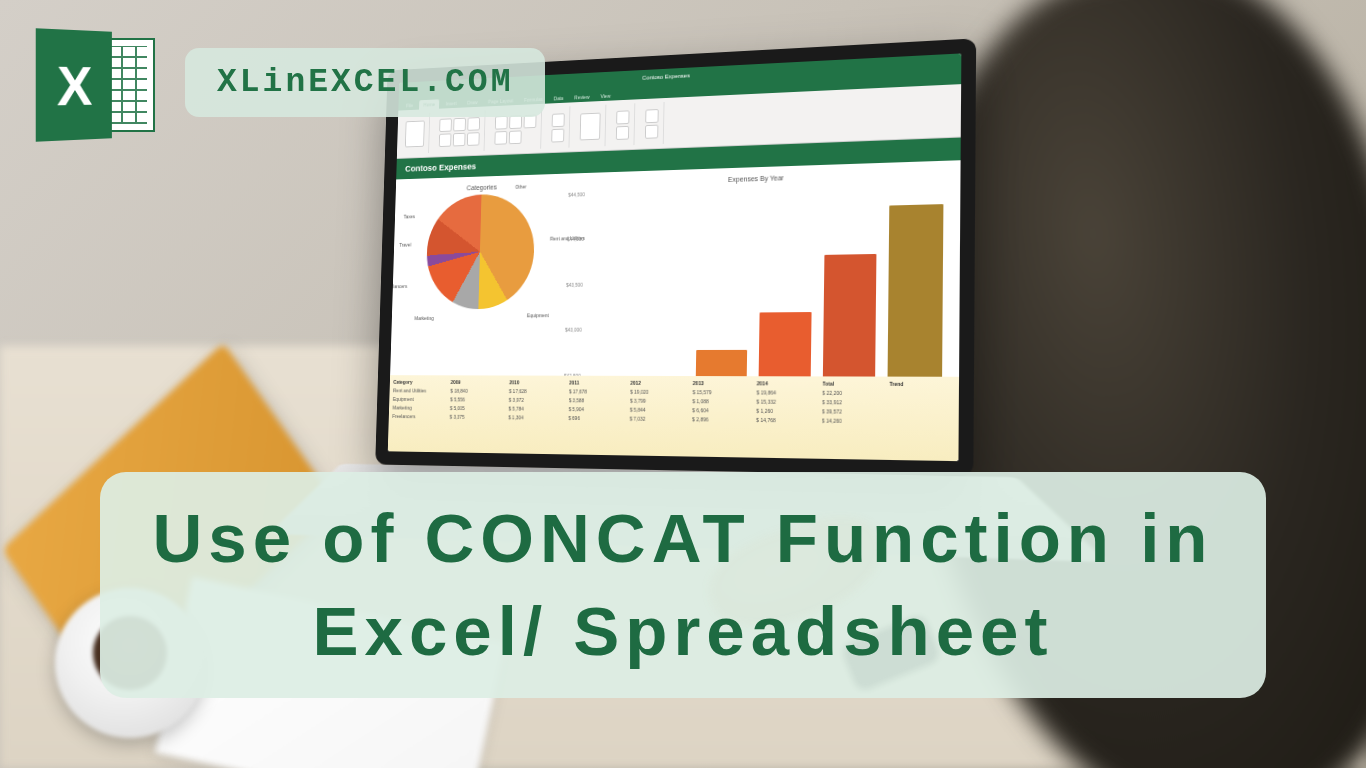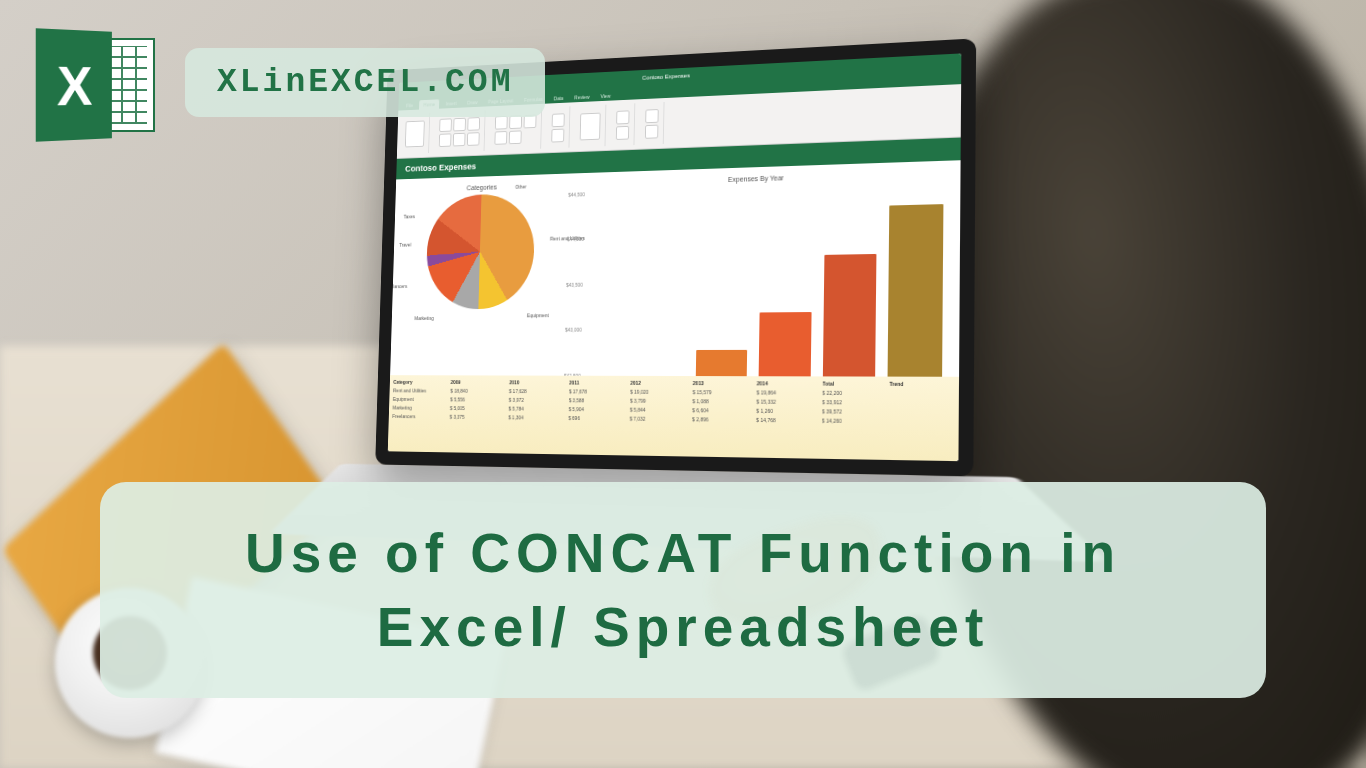--- a/index.html
+++ b/index.html
@@ -341,24 +341,24 @@
   letter-spacing: 3px;
   font-family: Liberation Mono, monospace;
 }
 
 .title-badge {
   position: absolute;
   bottom: 70px;
   left: 100px;
   right: 100px;
   background: rgba(220, 238, 228, 0.92);
-  padding: 34px 40px;
+  padding: 20px 40px;
   border-radius: 26px;
   color: #1e6b42;
-  font-size: 55px;
+  font-size: 69px;
   font-weight: 700;
   letter-spacing: 6px;
   text-align: center;
   line-height: 1.35;
   font-family: "Arial", sans-serif;
 }
 
 .hand {
   position: absolute;
   right: 480px;

